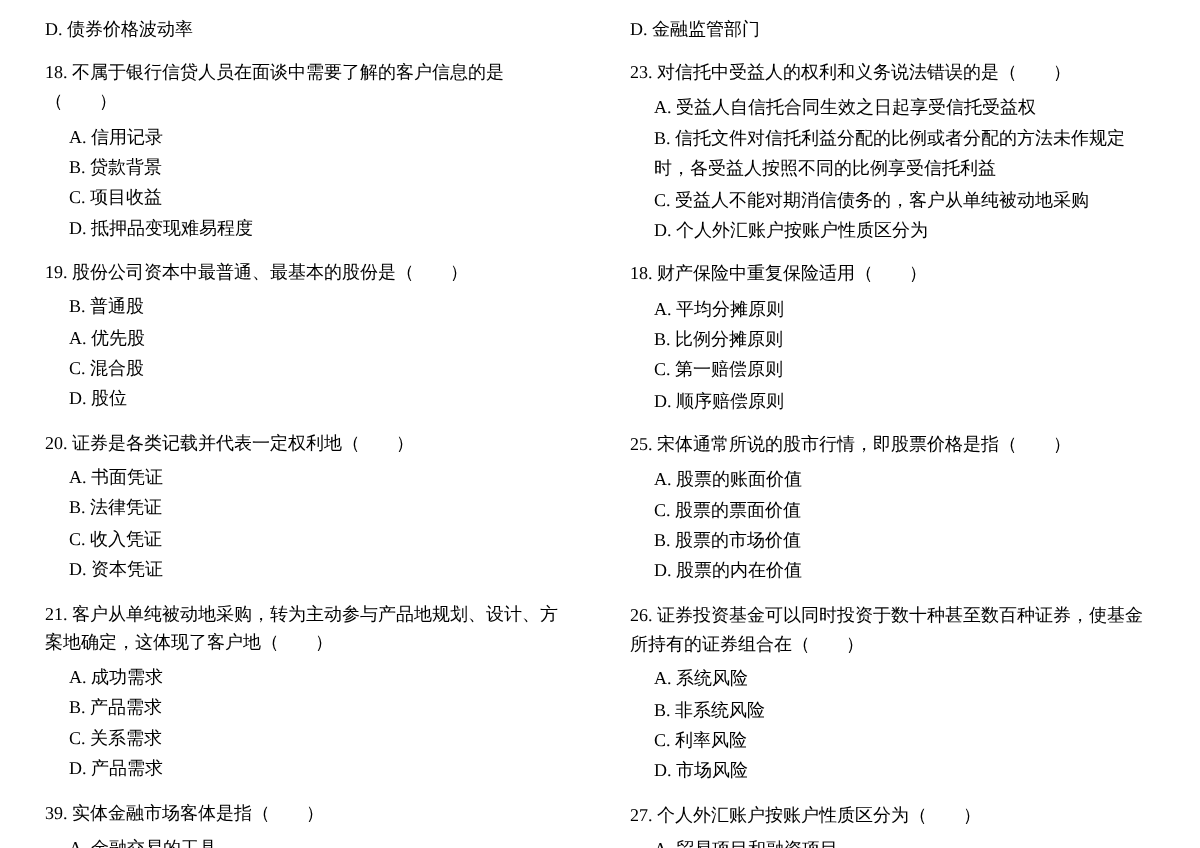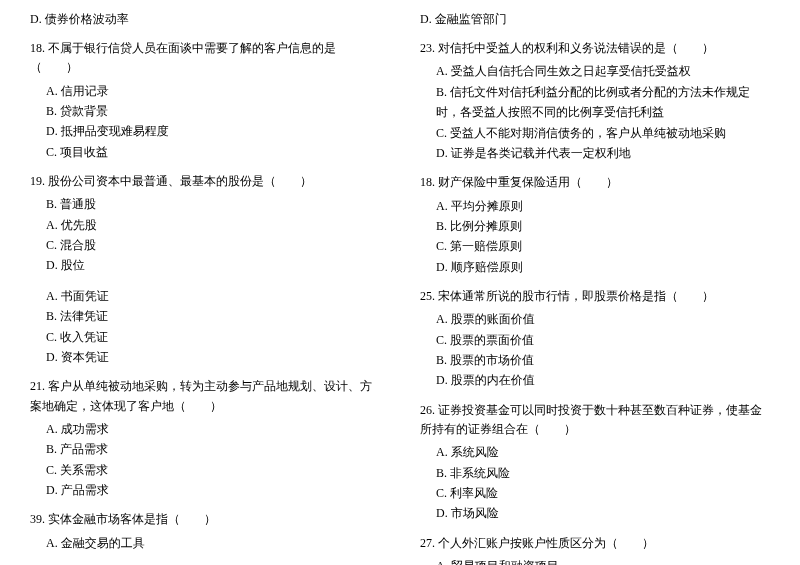--- a/index.html
+++ b/index.html
@@ -52,31 +52,32 @@
 <div class="page-content">
   <div class="columns">
     <div class="col-left">
     <div class="question-block">
           <div class="question-title">D. 债券价格波动率</div>
         </div>
         <div class="question-block">
           <div class="question-title">18. 不属于银行信贷人员在面谈中需要了解的客户信息的是（　　）</div>
           <div class="option">A. 信用记录</div>
           <div class="option">B. 贷款背景</div>
+          <div class="option">C. 项目收益</div>
           <div class="option">D. 抵押品变现难易程度</div>
-          <div class="option">C. 项目收益</div>
         </div>
         <div class="question-block">
           <div class="question-title">19. 股份公司资本中最普通、最基本的股份是（　　）</div>
           <div class="option">B. 普通股</div>
           <div class="option">A. 优先股</div>
           <div class="option">C. 混合股</div>
           <div class="option">D. 股位</div>
         </div>
         <div class="question-block">
+          <div class="question-title">20. 证券是各类记载并代表一定权利地（　　）</div>
           <div class="option">A. 书面凭证</div>
           <div class="option">B. 法律凭证</div>
           <div class="option">C. 收入凭证</div>
           <div class="option">D. 资本凭证</div>
         </div>
         <div class="question-block">
           <div class="question-title">21. 客户从单纯被动地采购，转为主动参与产品地规划、设计、方案地确定，这体现了客户地（　　）</div>
           <div class="option">A. 成功需求</div>
           <div class="option">B. 产品需求</div>
           <div class="option">C. 关系需求</div>
@@ -89,21 +90,21 @@
       </div>
     <div class="col-right">
     <div class="question-block">
           <div class="question-title">D. 金融监管部门</div>
         </div>
         <div class="question-block">
           <div class="question-title">23. 对信托中受益人的权利和义务说法错误的是（　　）</div>
           <div class="option">A. 受益人自信托合同生效之日起享受信托受益权</div>
           <div class="option">B. 信托文件对信托利益分配的比例或者分配的方法未作规定时，各受益人按照不同的比例享受信托利益</div>
           <div class="option">C. 受益人不能对期消信债务的，客户从单纯被动地采购</div>
-          <div class="option">D. 证券是各类记载并代表一定权利地</div>
+          <div class="option">D. 个人外汇账户按账户性质区分为</div>
         </div>
         <div class="question-block">
           <div class="question-title">18. 财产保险中重复保险适用（　　）</div>
           <div class="option">A. 平均分摊原则</div>
           <div class="option">B. 比例分摊原则</div>
           <div class="option">C. 第一赔偿原则</div>
           <div class="option">D. 顺序赔偿原则</div>
         </div>
         <div class="question-block">
           <div class="question-title">25. 宋体通常所说的股市行情，即股票价格是指（　　）</div>

